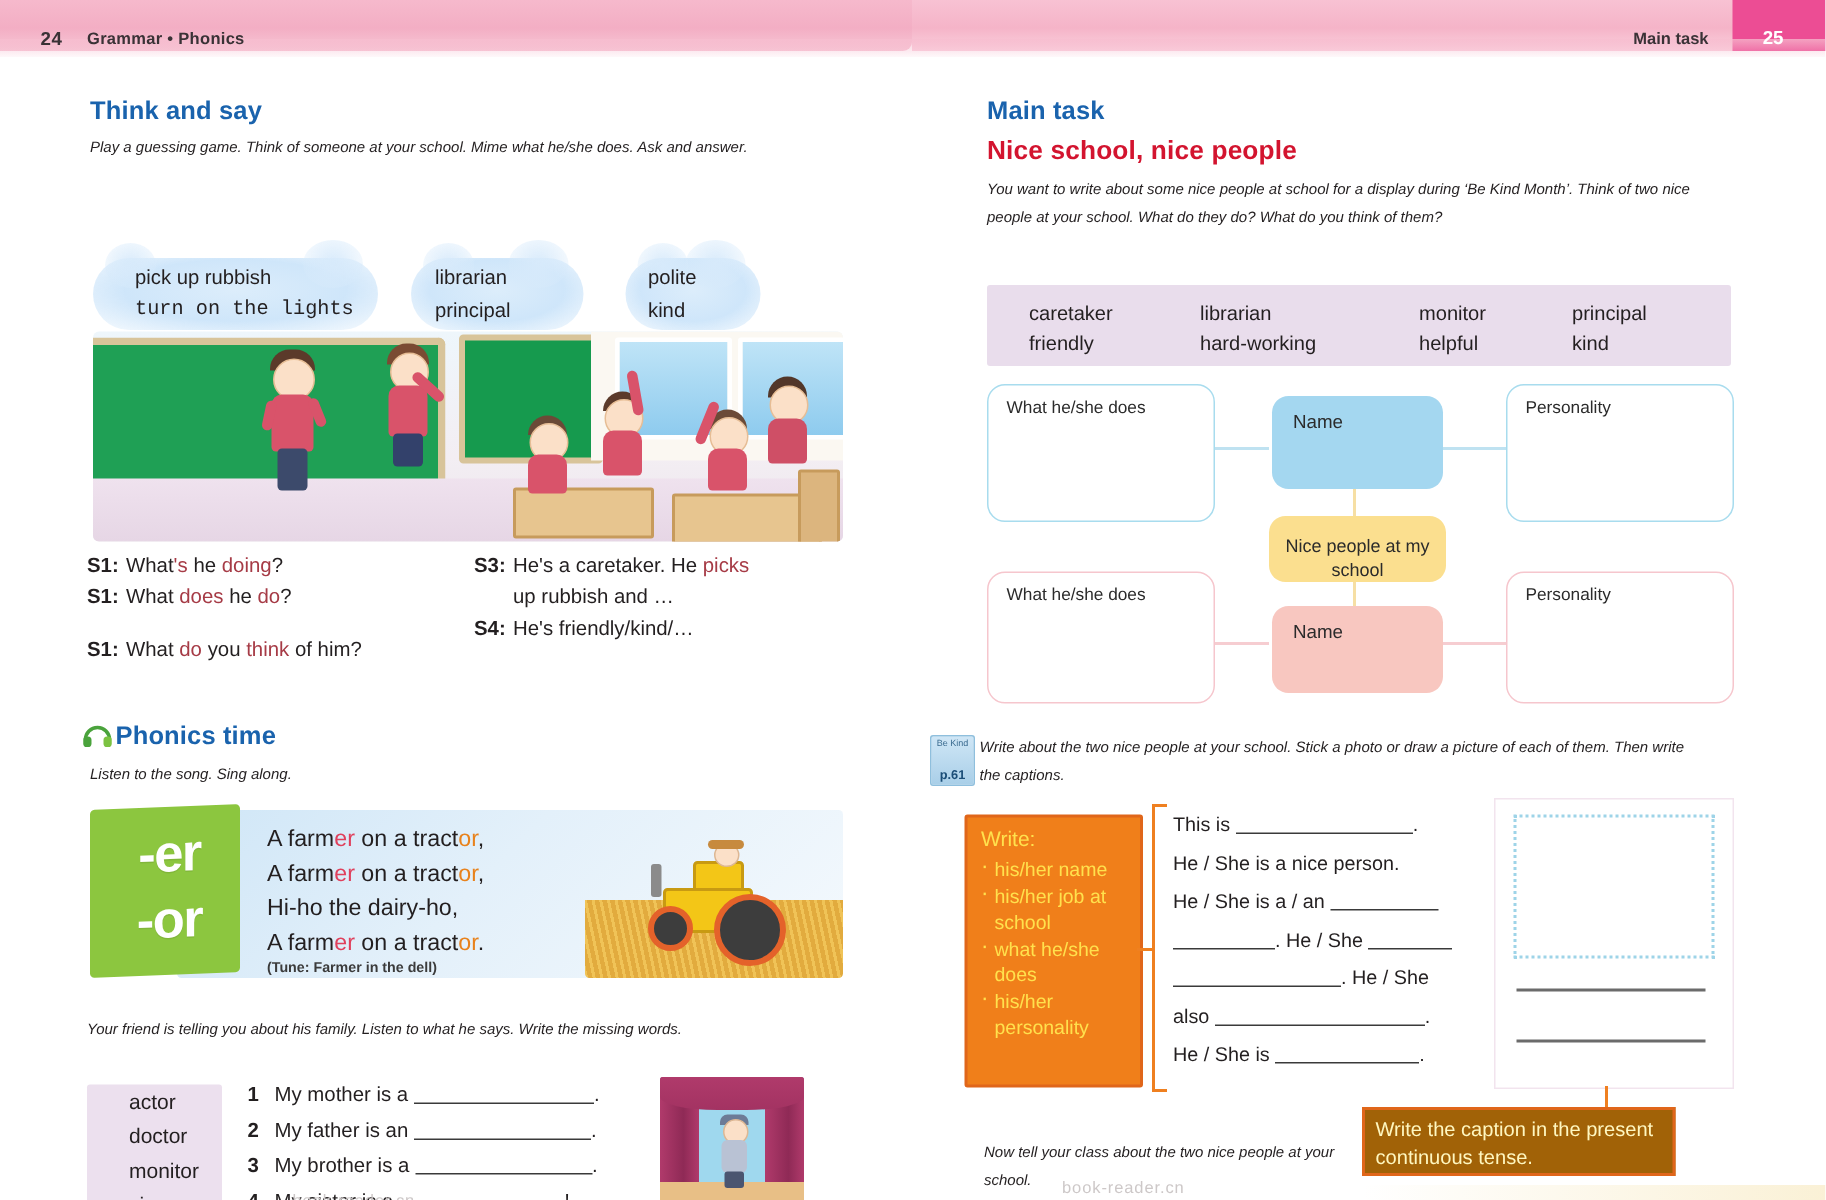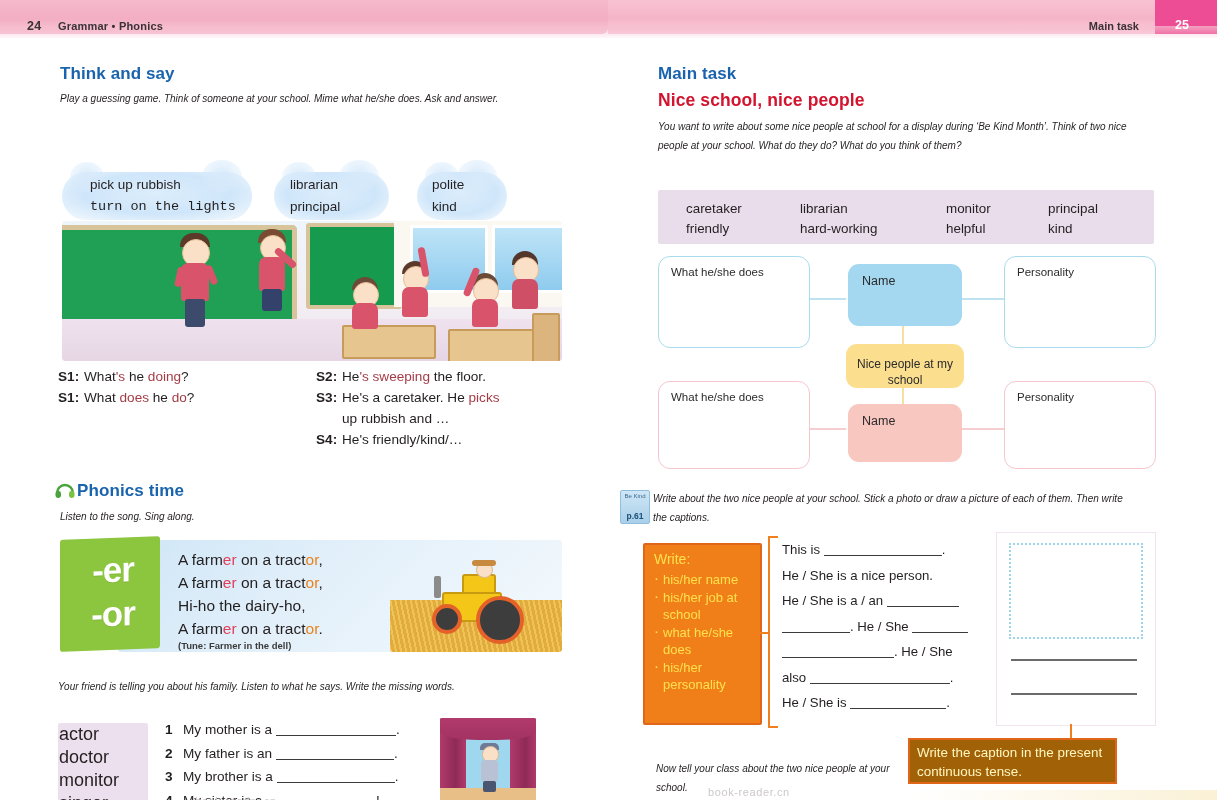--- a/index.html
+++ b/index.html
@@ -113,21 +113,21 @@
   .trac-body{position:absolute;left:52px;bottom:30px;width:56px;height:26px;background:#f3c617;border:2px solid #c89a12;border-radius:3px;}
   .trac-cab{position:absolute;left:72px;bottom:54px;width:30px;height:20px;background:#f3c617;border:2px solid #c89a12;border-radius:3px 3px 0 0;}
   .trac-wheel{position:absolute;border-radius:50%;background:#3d3d3d;border:4px solid #e4622a;}
   .trac-pipe{position:absolute;left:44px;bottom:54px;width:7px;height:22px;background:#8b8b8b;border-radius:2px;}
   .farmer-h{position:absolute;left:86px;bottom:74px;width:15px;height:14px;border-radius:50%;background:#fbe0c8;border:1px solid #ddb793;}
   .farmer-hat{position:absolute;left:82px;bottom:86px;width:24px;height:6px;border-radius:6px;background:#c78a3e;}
 
   
   #miss-instr{position:absolute;left:58px;top:640px;width:470px;}
   .wordbank{position:absolute;left:58px;top:685px;width:90px;height:92px;background:#ece0ee;border-radius:2px;}
-  .wordbank div{font-size:18px;color:#231f20;line-height:23px;padding-left:1px;}
+  .wordbank div{font-size:14px;color:#231f20;line-height:23px;padding-left:28px;}
   .qlist{position:absolute;left:165px;top:684px;width:265px;font-size:13.6px;color:#231f20;}
   .qrow{position:relative;height:23.5px;white-space:nowrap;}
   .qnum{display:inline-block;width:18px;font-weight:700;}
   .blank{display:inline-block;border-bottom:1.6px solid #3a3a3a;height:13px;vertical-align:-2px;}
   .stage{position:absolute;left:440px;top:680px;width:96px;height:98px;border-radius:2px;overflow:hidden;background:#9fd8ee;}
   .curtain{position:absolute;top:0;height:98px;width:26px;background:linear-gradient(90deg,#b03a6b,#8f2a56 60%,#b03a6b);}
   .curtain.t{top:0;left:0;width:96px;height:22px;background:linear-gradient(180deg,#b03a6b,#a33362);border-radius:0 0 40% 40%;}
   .stage-floor{position:absolute;left:0;bottom:0;width:96px;height:28px;background:#e8bf86;}
   .actor{position:absolute;left:40px;bottom:26px;width:18px;height:44px;}
   .actor .h{position:absolute;left:2px;top:0;width:15px;height:15px;border-radius:50%;background:#fbe0c8;border:1px solid #ddb793;}
@@ -279,23 +279,23 @@
         <div class="head" style="left:1px;top:6px;"></div>
         <div class="body" style="left:0;top:28px;height:30px;background:#cf4f66;"></div>
       </div>
     </div>
 
     <div class="dlg">
       <div class="col" id="dlg-left" style="left:0;top:0;width:250px;">
           <div class="row"><span style="display: inline-block; width: 26px; font-weight: 700;">S1:</span><span>What</span><span class="hl">'s</span><span> he </span><span class="hl">doing</span><span>?</span></div>
           <div class="row"><span style="display: inline-block; width: 26px; font-weight: 700;">S1:</span><span>What </span><span class="hl">does</span><span> he </span><span class="hl">do</span><span>?</span></div>
           <div style="height: 14px;"></div>
+          <div class="row"><span style="display: inline-block; width: 26px; font-weight: 700;">S1:</span><span>What </span><span class="hl">do</span><span> you </span><span class="hl">think</span><span> of him?</span></div>
         </div>
       <div class="col" id="dlg-right" style="left:258px;top:0;width:270px;">
-          <div class="row"><span style="display: inline-block; width: 26px; font-weight: 700;">S2:</span><span>He</span><span class="hl">'s sweeping</span><span> the floor.</span></div>
           <div class="row"><span style="display: inline-block; width: 26px; font-weight: 700;">S3:</span><span>He's a caretaker. He </span><span class="hl">picks</span></div>
           <div class="row"><span style="display: inline-block; width: 26px;">&nbsp;</span><span>up rubbish and …</span></div>
           <div class="row"><span style="display: inline-block; width: 26px; font-weight: 700;">S4:</span><span>He's friendly/kind/…</span></div>
         </div>
     </div>
 
     <span class="phon-ico">
       <svg width="20" height="18" viewBox="0 0 20 18">
           <path d="M2 12 A8 8 0 0 1 18 12" fill="none" stroke="#4aa33c" stroke-width="2.4"></path>
           <rect x="0.5" y="10" width="5.5" height="7" rx="2.4" fill="#4aa33c"></rect>

